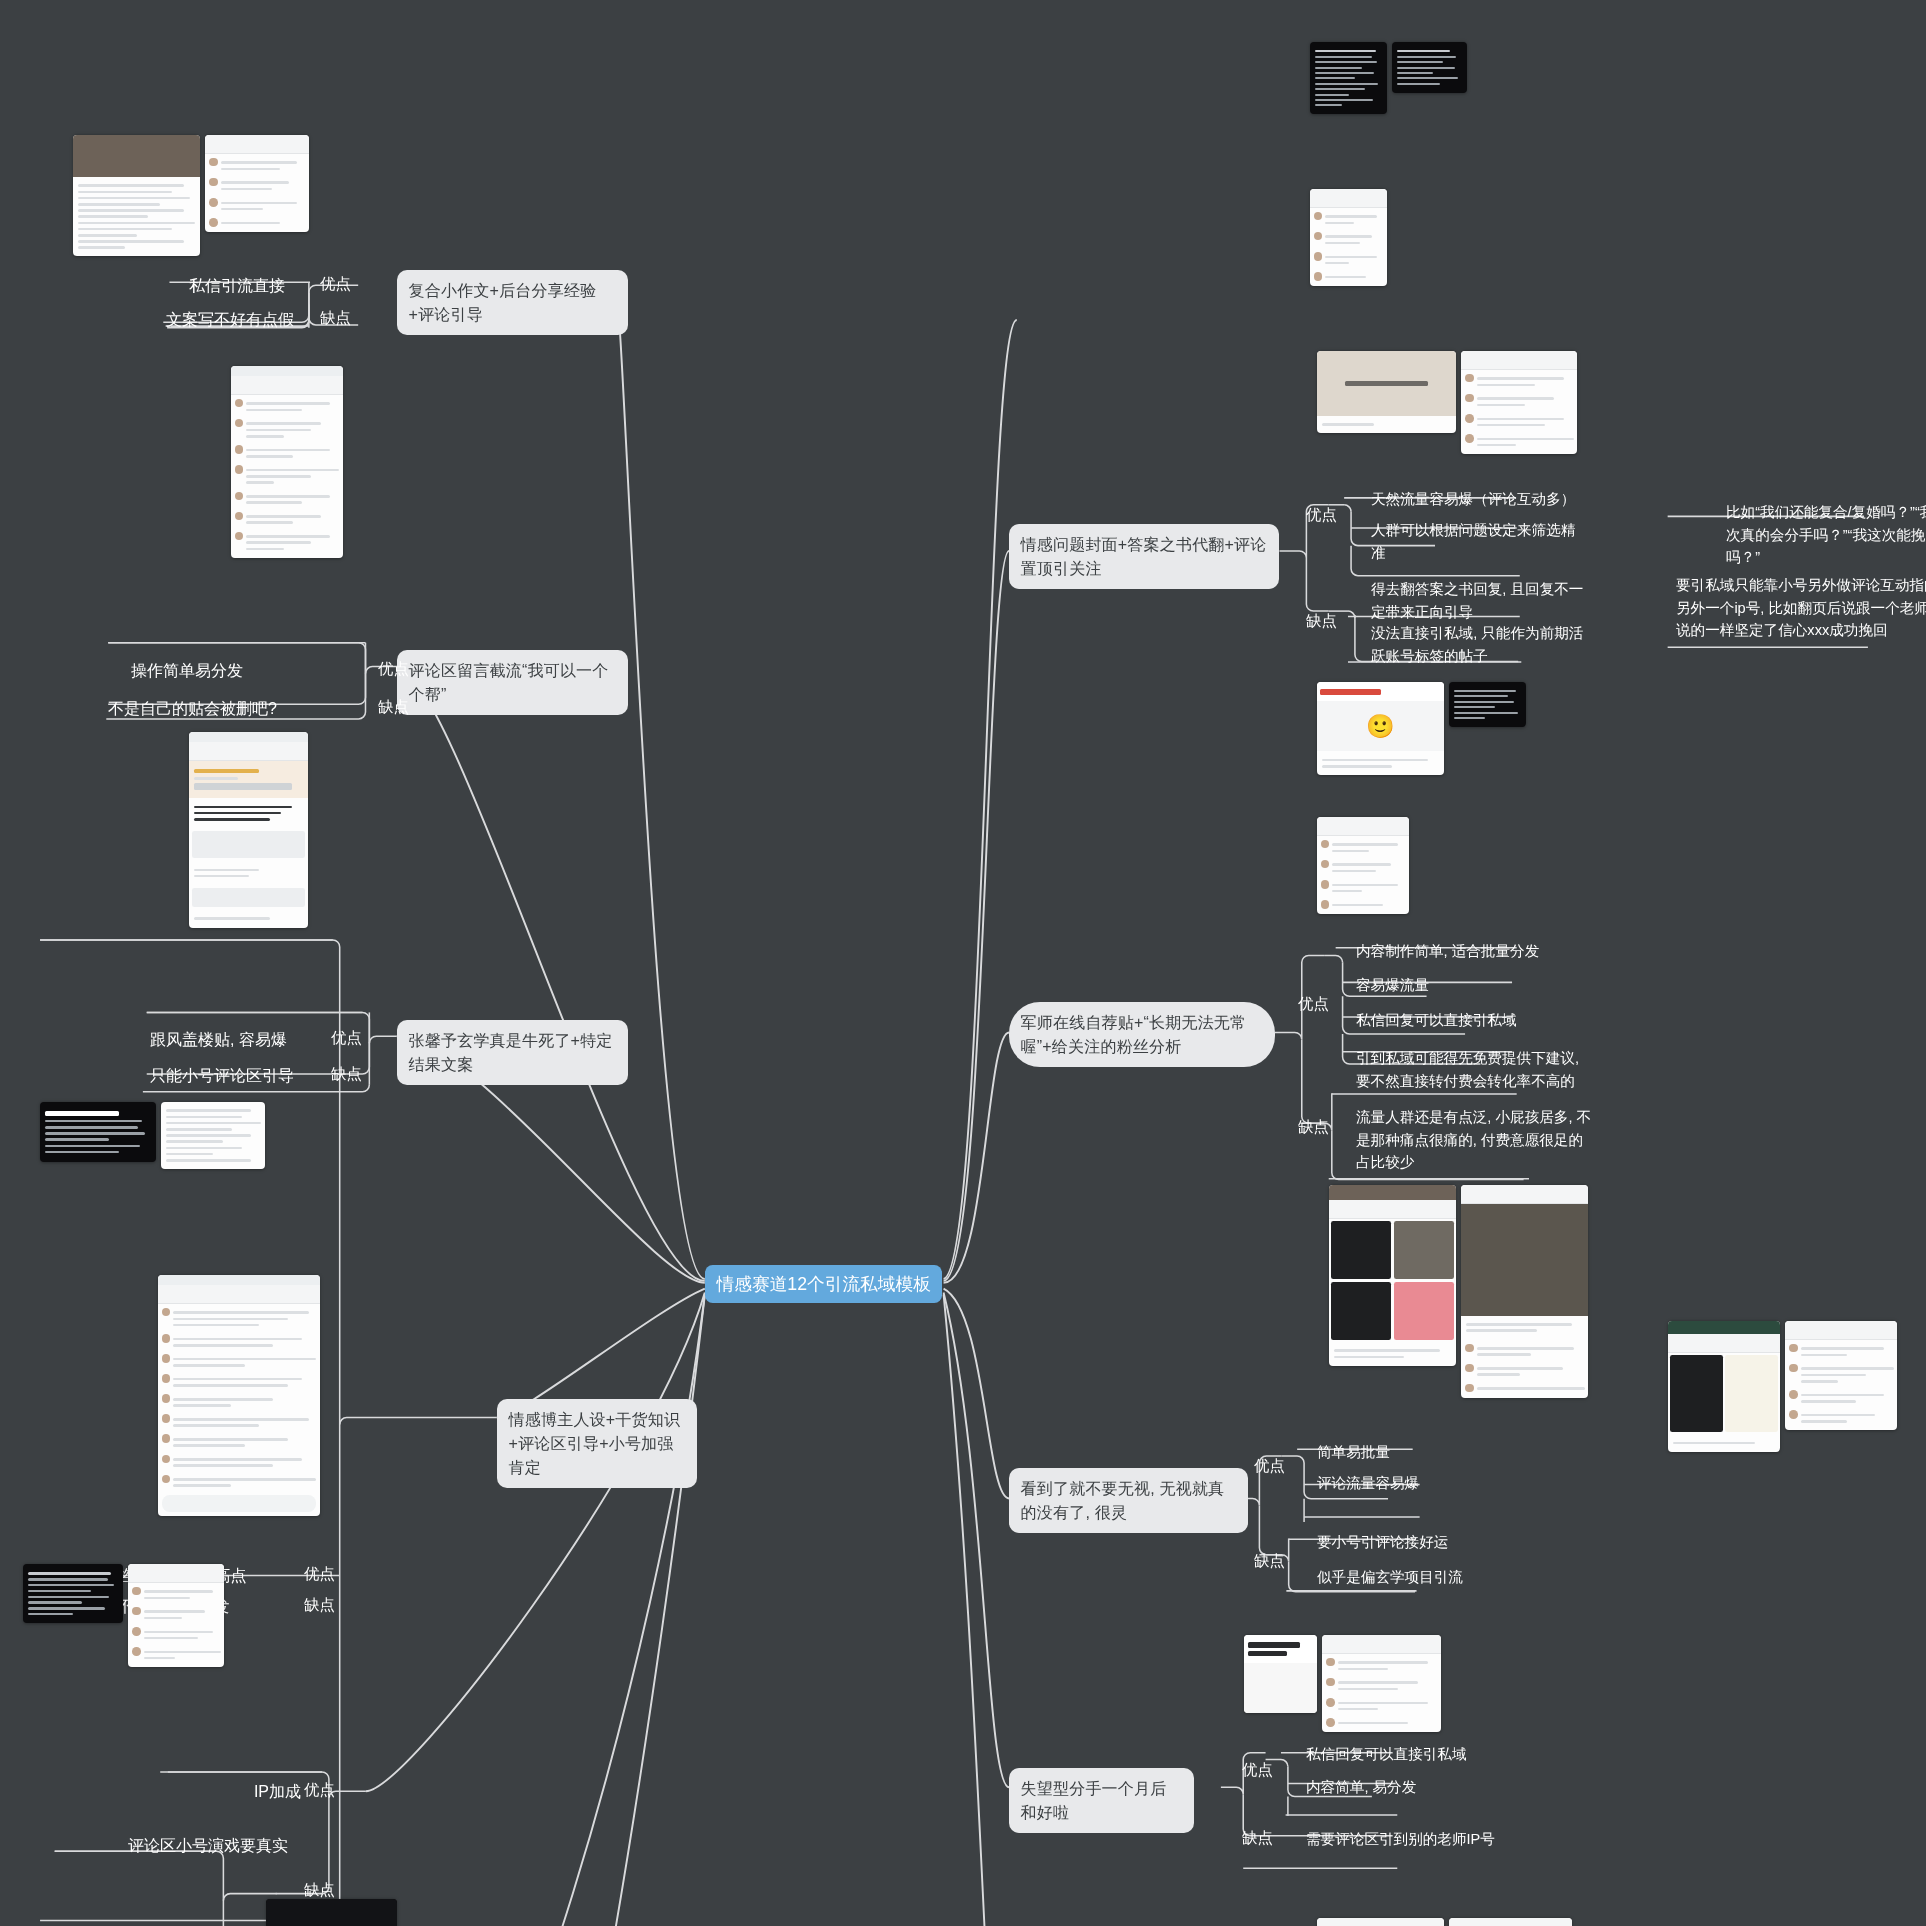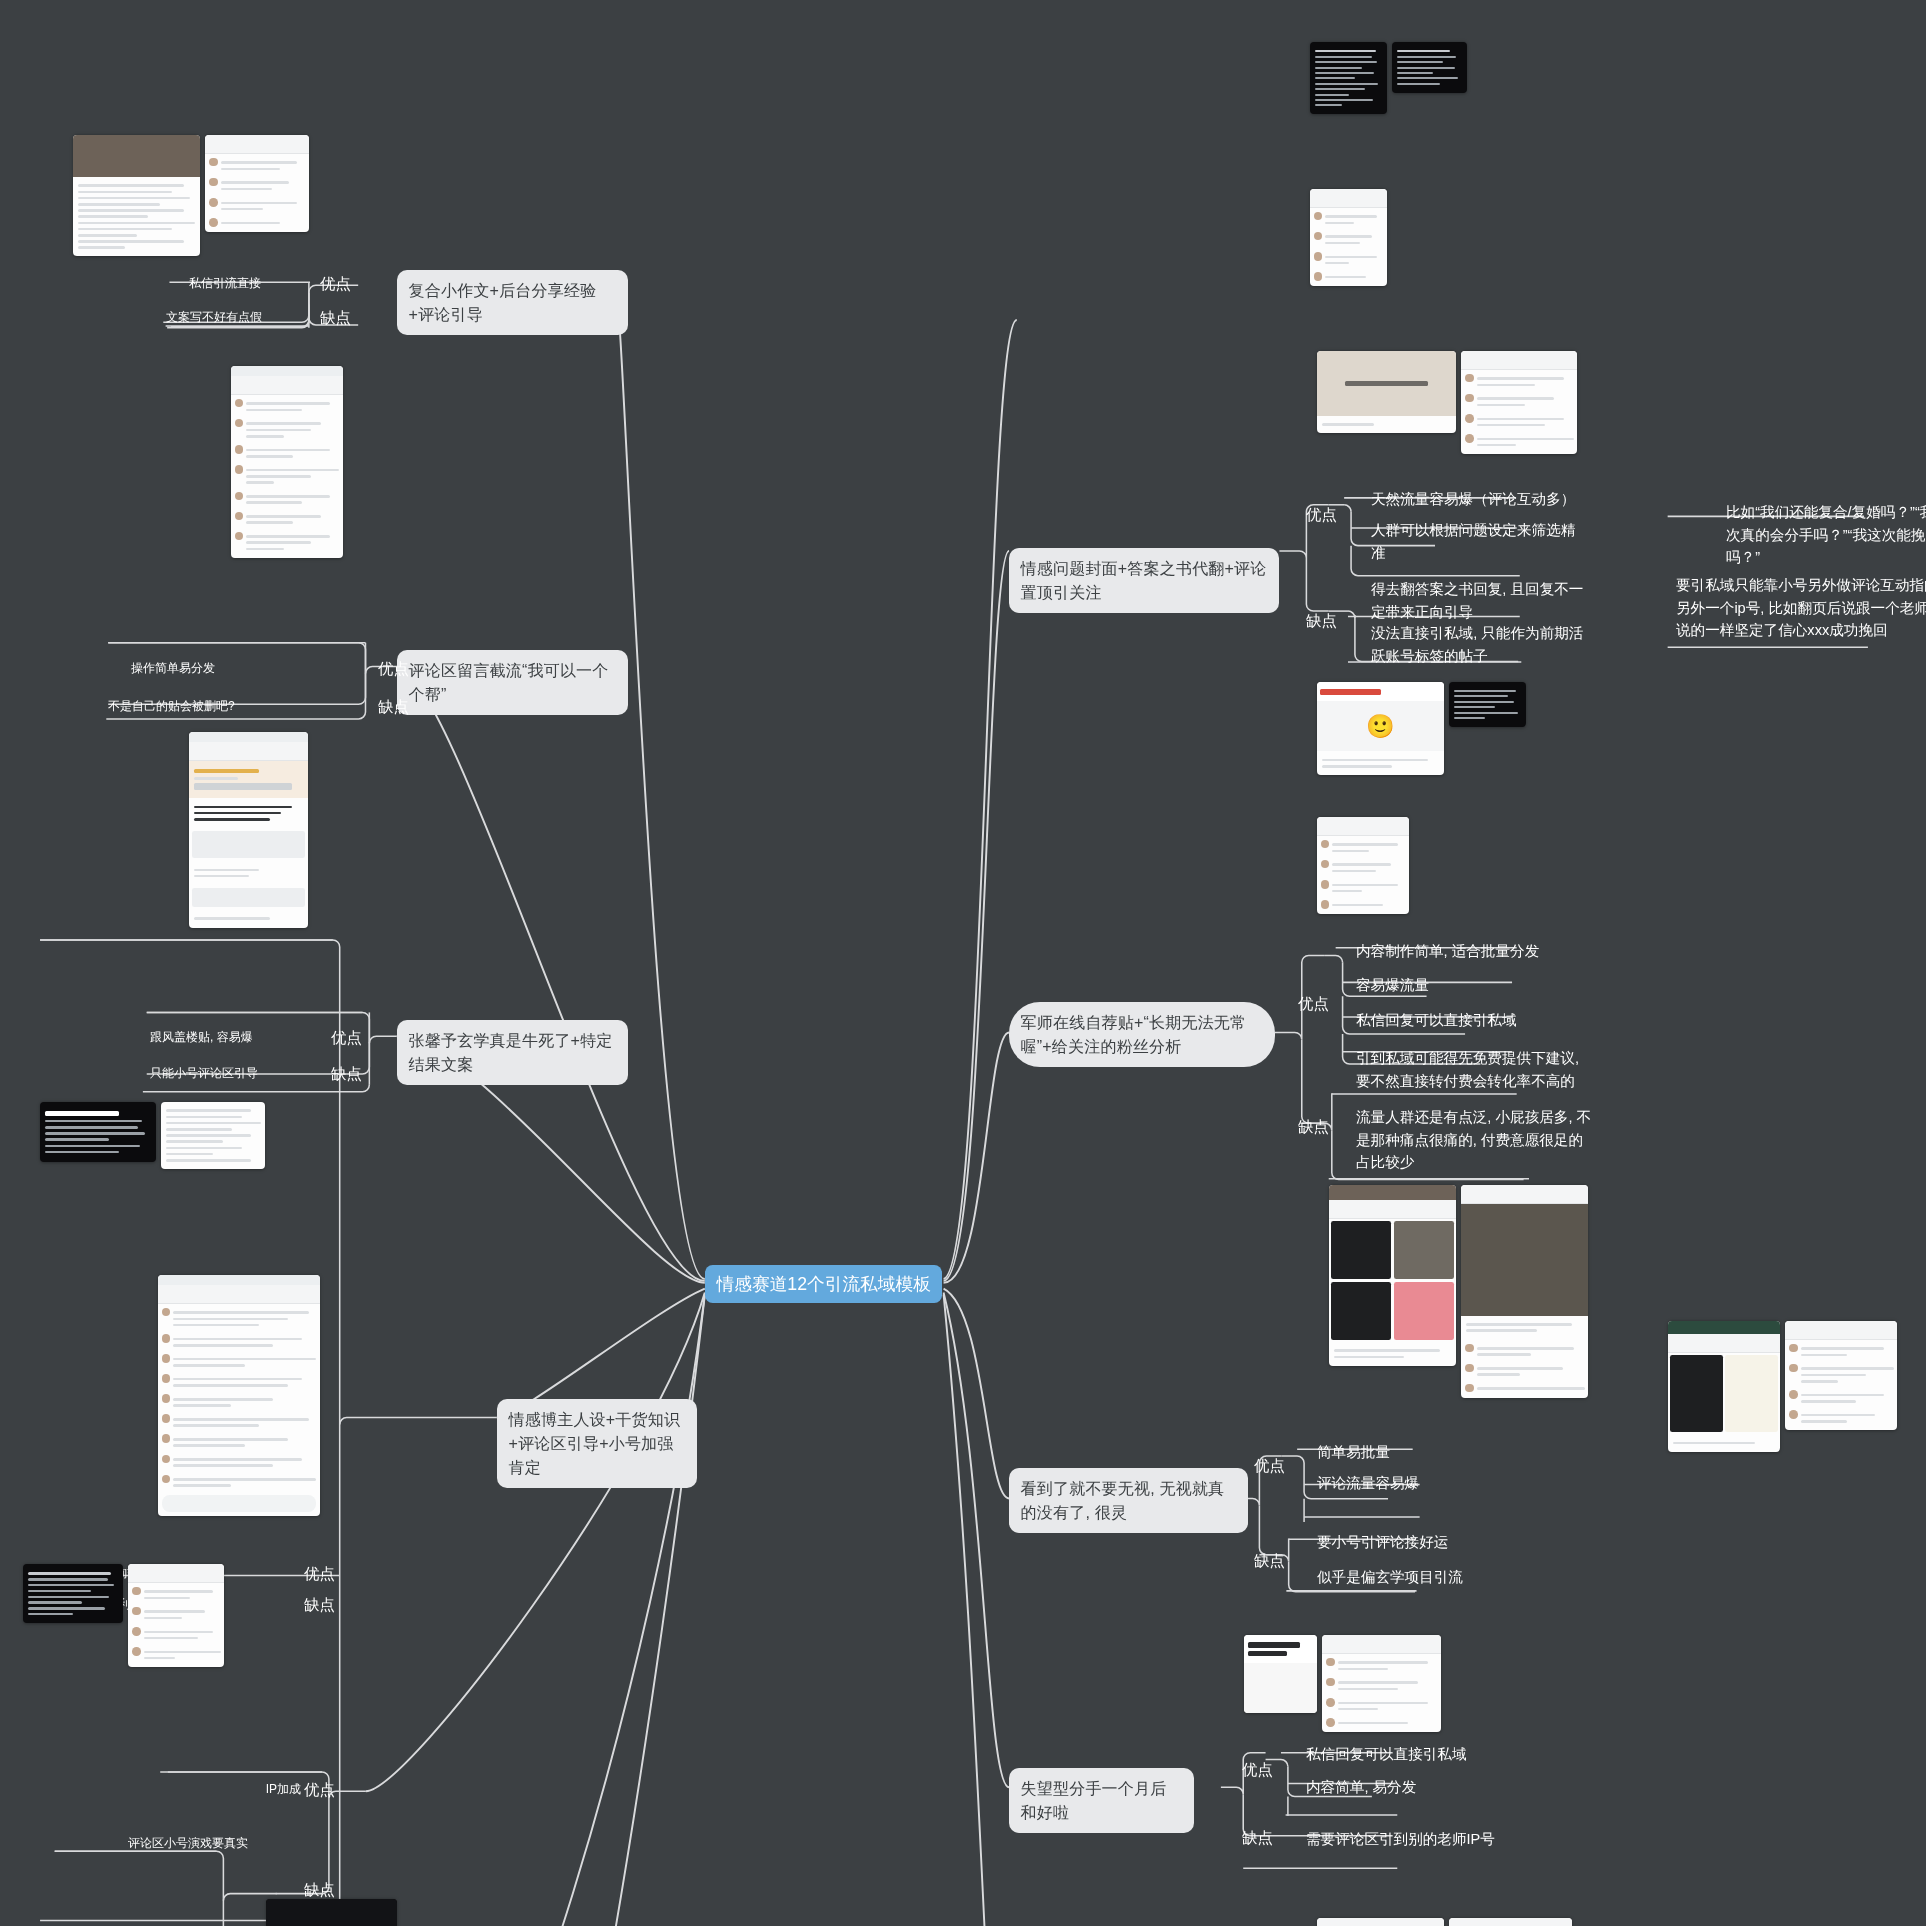--- a/index.html
+++ b/index.html
@@ -18,21 +18,21 @@
   .pill{
     background:#e8e9eb;color:#3c4043;border-radius:10px;
     padding:8.5px 11.6px;line-height:1.5;font-size:16px;letter-spacing:0.2px;
   }
   .root{
     background:#63a9dd;color:#ffffff;border-radius:7.7px;
     padding:7px 11.6px;font-size:17.7px;white-space:nowrap;
     box-shadow:0 0 0 0 rgba(0,0,0,0);
   }
   .plain{
-    color:#ffffff;font-size:12px;line-height:1.55;white-space:pre-wrap;
+    color:#ffffff;font-size:16px;line-height:1.55;white-space:pre-wrap;
   }
   .plain.small{font-size:14.6px;}
   .tag{color:#ffffff;font-size:15.4px;}
 
   
   .shotgroup{position:absolute;display:flex;gap:5.4px;align-items:flex-start;}
   .shot{
     background:#fdfdfd;border-radius:3.9px;overflow:hidden;position:relative;
     box-shadow:0 0.8px 3.1px rgba(0,0,0,.35);
   }
@@ -570,21 +570,21 @@
         </div>
       <div class="rowitem">
           <div class="av"></div>
           <div class="rowbody">
             <div class="ln w70"></div>
           </div>
         </div>
     </div>
   </div>
 
-  <div class="node pill" style="left:1009px;top:524px;width:270px;margin-top:24px;">情感问题封面+答案之书代翻+评论置顶引关注</div>
+  <div class="node pill" style="left:1009px;top:524px;width:270px;">情感问题封面+答案之书代翻+评论置顶引关注</div>
   <div class="node tag" style="left:1306px;top:505px;">优点</div>
   <div class="node plain small" style="left:1371px;top:488px;width:216px;">天然流量容易爆（评论互动多）</div>
   <div class="node plain small" style="left:1371px;top:519px;width:216px;">人群可以根据问题设定来筛选精准</div>
   <div class="node plain small" style="left:1726px;top:501px;width:247px;">比如“我们还能复合/复婚吗？”“我们这次真的会分手吗？”“我这次能挽回他吗？”</div>
 
   <div class="node tag" style="left:1306px;top:611px;">缺点</div>
   <div class="node plain small" style="left:1371px;top:578px;width:223px;">得去翻答案之书回复, 且回复不一定带来正向引导</div>
   <div class="node plain small" style="left:1371px;top:622px;width:223px;">没法直接引私域, 只能作为前期活跃账号标签的帖子</div>
   <div class="node plain small" style="left:1676px;top:574px;width:266px;">要引私域只能靠小号另外做评论互动指向另外一个ip号, 比如翻页后说跟一个老师说的一样坚定了信心xxx成功挽回</div>
 

